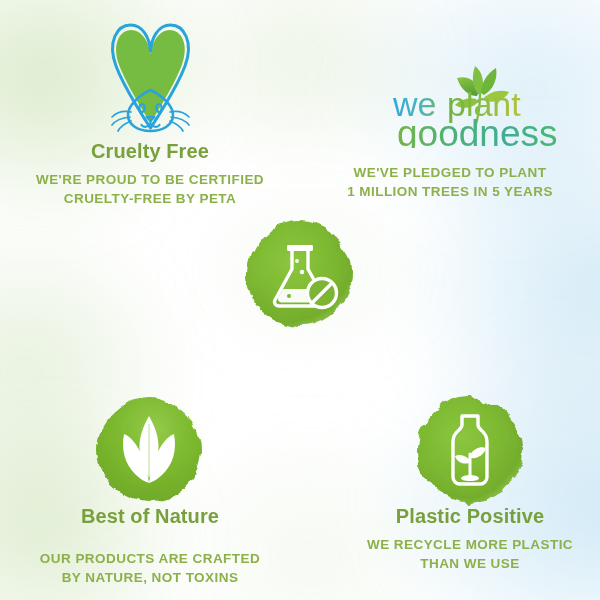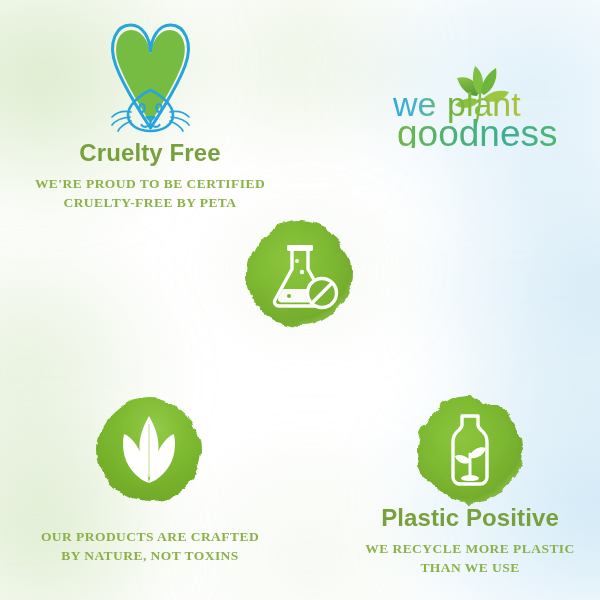--- a/index.html
+++ b/index.html
@@ -48,36 +48,35 @@
   .wash.w9 { left: 180px;  top: 170px;  width: 260px; height: 200px;
              background: radial-gradient(ellipse at 50% 50%, rgba(190,220,170,.12), rgba(190,220,170,0) 72%); }
 
   
   .block {
     position: absolute;
     text-align: center;
   }
   .heading {
     color: #78a03c;
-    font-size: 24px;
+    font-size: 20px;
     font-weight: bold;
     letter-spacing: .1px;
     line-height: 1.1;
     margin: 0;
     white-space: nowrap;
   }
   .subtext {
     color: #8cb14a;
     font-size: 13.5px;
     font-weight: bold;
     letter-spacing: .45px;
     line-height: 1.38;
     margin: 0;
     white-space: pre-line;
-    font-family: Liberation Serif, serif;
   }
 
   
   .badge {
     position: absolute;
     width: 116px;
     height: 116px;
   }
   .badge .blot {
     position: absolute;
@@ -201,20 +200,24 @@
       </g>
 
       <text x="8" y="58" font-family="'Liberation Sans', sans-serif" font-size="34" fill="url(#wegrad)">we</text>
 
       <text x="62" y="58" font-family="'Liberation Sans', sans-serif" font-size="34" fill="url(#plantgrad)">plant</text>
 
       <text x="12" y="88" font-family="'Liberation Sans', sans-serif" font-size="37" fill="url(#goodgrad)">goodness</text>
     </svg>
   </div>
 
+  <div class="block" style="left:300px; top:164px; width:300px;">
+    <div class="subtext">WE'VE PLEDGED TO PLANT
+1 MILLION TREES IN 5 YEARS</div>
+  </div>
 
   <div class="badge" style="left:242px; top:216px;">
     <svg class="blot" viewBox="0 0 116 116">
       <circle cx="58" cy="58" r="52" fill="url(#blotg)" filter="url(#blotf)"></circle>
     </svg>
     <svg class="glyph" viewBox="0 0 116 116">
 
       <rect x="45" y="29" width="26" height="6" rx="1.4" fill="#ffffff"></rect>
 
       <path d="M50 35 L50 53 L33 84 C31.5 87 33.5 90 37 90 L79 90 C82.5 90 84.5 87 83 84 L66 53 L66 35" fill="none" stroke="#ffffff" stroke-width="3.4" stroke-linejoin="round" stroke-linecap="round"></path>
@@ -241,20 +244,21 @@
       <path d="M58 24 C50 38 46 52 50 66 C52 74 55 80 58 86 C61 80 64 74 66 66 C70 52 66 38 58 24 Z" fill="#ffffff"></path>
       <line x1="58" y1="32" x2="58" y2="86" stroke="#8cc63f" stroke-width="1.6" opacity=".35"></line>
 
       <path d="M33 42 C30 58 34 72 44 82 C50 88 55 90 58 91 C57 84 55 74 51 64 C46 52 40 45 33 42 Z" fill="#ffffff"></path>
 
       <path d="M83 42 C86 58 82 72 72 82 C66 88 61 90 58 91 C59 84 61 74 65 64 C70 52 76 45 83 42 Z" fill="#ffffff"></path>
     </svg>
   </div>
 
   <div class="block" style="left:0px; top:505px; width:300px;">
+    <div class="heading">Best of Nature</div>
     <div class="subtext" style="margin-top:23px;">OUR PRODUCTS ARE CRAFTED
 BY NATURE, NOT TOXINS</div>
   </div>
 
   <div class="badge" style="left:412px; top:392px;">
     <svg class="blot" viewBox="0 0 116 116">
       <circle cx="58" cy="58" r="52" fill="url(#blotg)" filter="url(#blotf3)"></circle>
     </svg>
     <svg class="glyph" viewBox="0 0 116 116">
 

